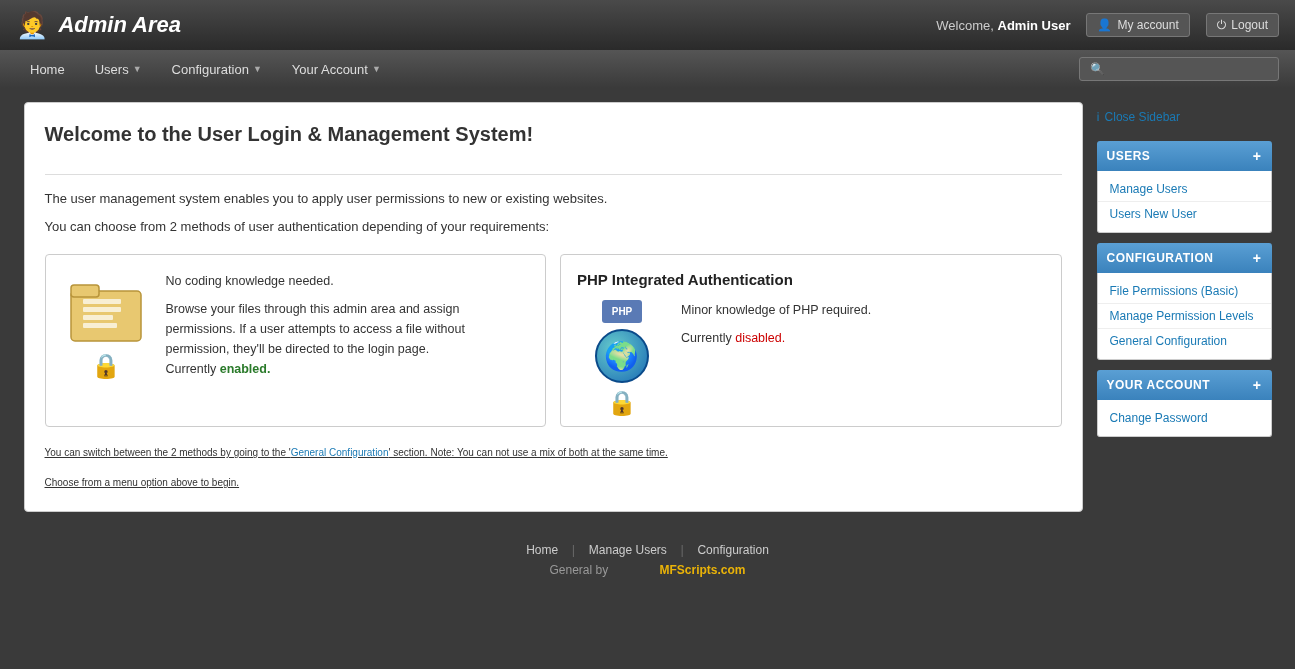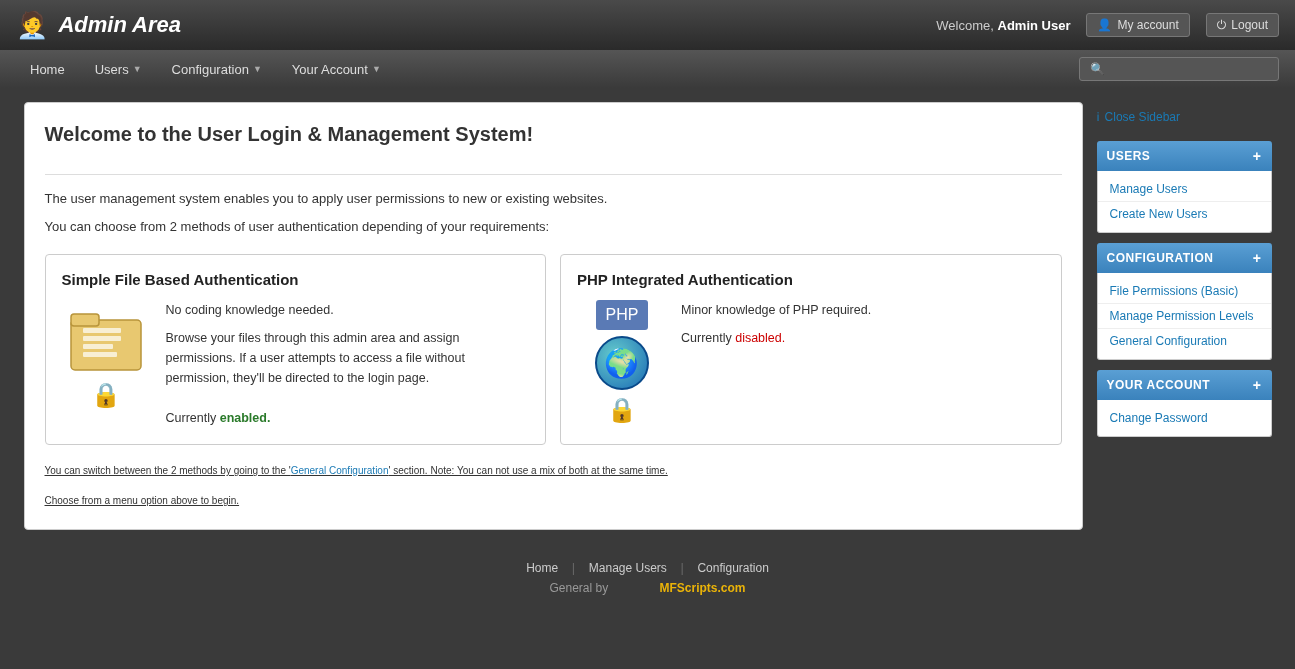--- a/index.html
+++ b/index.html
@@ -124,21 +124,21 @@
       background: #3a3a3a; padding: 12px 0; text-align: center; margin-top: 4px;
     }
     #footer-links { margin-bottom: 6px; }
     #footer-links a {
       color: #ccc; text-decoration: none; font-size: 12px; padding: 0 10px;
     }
     #footer-links span { color: #666; }
     #footer-powered { font-size: 12px; color: #999; }
     #footer-powered a { color: #eab308; text-decoration: none; font-weight: bold; padding-left: 48px; }
     .php-box {
-      background: #5a7ab5; color: #fff; font-weight: normal; font-size: 16px;
+      background: #5a7ab5; color: #fff; font-weight: bold; font-size: 10px;
       padding: 6px 10px; border-radius: 3px; display: inline-block;
       margin-bottom: 4px;
       text-align: right;
     }
     .globe-circle {
       width: 54px; height: 54px; border-radius: 50%;
       background: radial-gradient(circle at 35% 35%, #6cc, #1a6ab5);
       border: 2px solid #0a4a8a;
       display: flex; align-items: center; justify-content: center;
       font-size: 28px; color: #fff; position: relative; overflow: hidden;
@@ -204,41 +204,40 @@
     <p class="intro-text">
       <span>The user management system enables you to apply user permissions to new or existing websites.</span>
     </p>
     <p class="intro-text">
       <span>You can choose from 2 methods of user authentication depending of your requirements:</span>
     </p>
 
     <div class="auth-grid">
 
       <div class="auth-box">
-        <h2>Simple File Based Authentication</h2>
         <div class="auth-content">
           <div class="auth-icon">
             <div class="auth-icon-wrap">
 
               <svg width="75" height="75" viewBox="0 0 75 75">
                 <rect x="2" y="20" width="70" height="50" rx="4" fill="#e8c870" stroke="#b8943a" stroke-width="1.5"></rect>
                 <rect x="2" y="14" width="28" height="12" rx="3" fill="#e8c870" stroke="#b8943a" stroke-width="1.5"></rect>
 
                 <rect x="14" y="28" width="38" height="5" rx="1" fill="#fff" opacity="0.7"></rect>
                 <rect x="14" y="36" width="38" height="5" rx="1" fill="#fff" opacity="0.7"></rect>
                 <rect x="14" y="44" width="30" height="5" rx="1" fill="#fff" opacity="0.7"></rect>
                 <rect x="14" y="52" width="34" height="5" rx="1" fill="#fff" opacity="0.7"></rect>
               </svg>
 
               <div class="lock-icon">🔒</div>
             </div>
           </div>
           <div class="auth-text">
             <p style="margin-bottom:8px;"><span>No coding knowledge needed.</span></p>
-            <p style="margin-bottom:20px;"><span>Browse your files through this admin area and assign permissions. If a user attempts to access a file without permission, they'll be directed to the login page.</span></p>
+            <p style="margin-bottom:0;"><span>Browse your files through this admin area and assign permissions. If a user attempts to access a file without permission, they'll be directed to the login page.</span></p>
             <p>
               <span>Currently </span><span class="enabled">enabled.</span>
             </p>
           </div>
         </div>
       </div>
 
       <div class="auth-box">
         <h2>PHP Integrated Authentication</h2>
         <div class="auth-content">
@@ -280,21 +279,21 @@
       <span>Close Sidebar</span>
     </div>
 
     <div class="sidebar-section">
       <div class="sidebar-section-header">
         <span>USERS</span>
         <span class="plus">+</span>
       </div>
       <div class="sidebar-section-body">
         <a class="sidebar-link">Manage Users</a>
-        <a class="sidebar-link">Create New Users</a>
+        <a class="sidebar-link">Users New User</a>
       </div>
     </div>
 
     <div class="sidebar-section">
       <div class="sidebar-section-header">
         <span>CONFIGURATION</span>
         <span class="plus">+</span>
       </div>
       <div class="sidebar-section-body">
         <a class="sidebar-link">File Permissions (Basic)</a>

